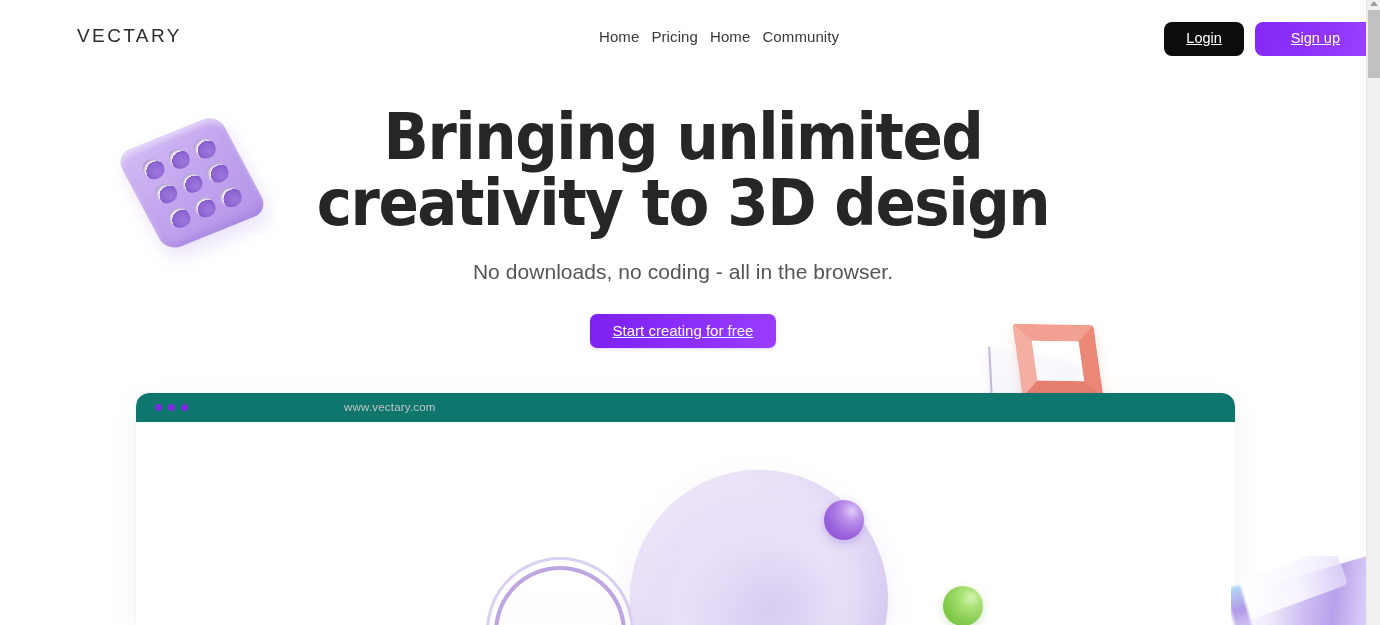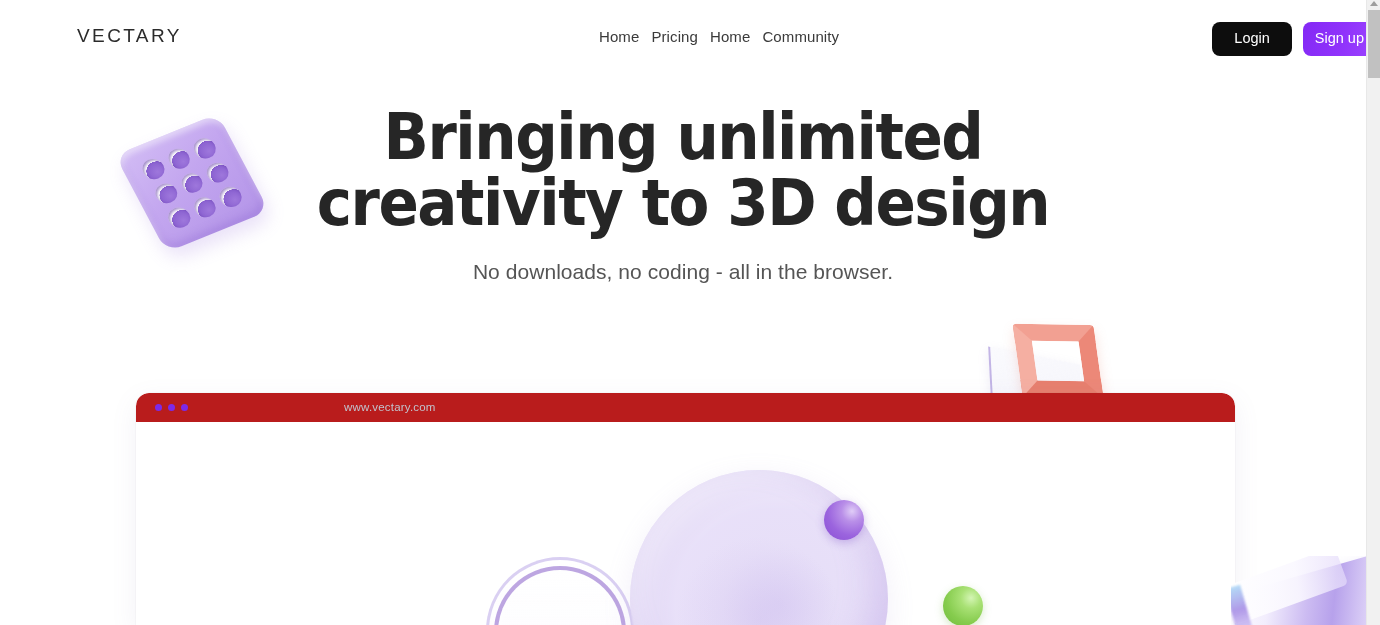--- a/index.html
+++ b/index.html
@@ -68,32 +68,33 @@
     gap: 11px;
     align-items: center;
   }
   .btn {
     border: none;
     cursor: pointer;
     font-family: "Liberation Sans", sans-serif;
     font-size: 14.5px;
     line-height: 1;
     white-space: nowrap;
+    text-decoration: underline;
   }
   #login-btn {
     background: #0d0d0d;
     color: #ffffff;
     border-radius: 8px;
     padding: 9px 22px 10px;
   }
   #signup-btn {
     background: linear-gradient(105deg, #8429f5 0%, #9033fb 55%, #9c44ff 100%);
     color: #ffffff;
     border-radius: 8px;
-    padding: 9px 12px 10px;
+    padding: 9px 36px 10px;
   }
 
   
   #hero-title {
     position: absolute;
     top: 104px;
     left: 0;
     width: 1366px;
     text-align: center;
     font-family: "DejaVu Sans", sans-serif;
@@ -216,21 +217,21 @@
     height: 232px;
     border-radius: 13px 13px 0 0;
     background: #ffffff;
     box-shadow: 0 0 0 1px rgba(0,0,0,.02), 0 8px 26px rgba(130,120,170,.10);
     overflow: hidden;
     z-index: 15;
   }
   #browser-bar {
     position: relative;
     height: 29px;
-    background: #b91c1c;
+    background: #0f766e;
     border-radius: 13px 13px 0 0;
   }
   #browser-dots {
     position: absolute;
     left: 19px;
     top: 11px;
     display: flex;
     gap: 6px;
   }
   #browser-dots .dot {
@@ -439,20 +440,23 @@
     </div>
   </div>
 
   <h1 id="hero-title">
     <span class="line">Bringing unlimited</span>
     <span class="line">creativity to 3D design</span>
   </h1>
 
   <p id="hero-sub">No downloads, no coding - all in the browser.</p>
 
+  <div id="cta-wrap">
+    <button class="btn" id="cta-btn">Start creating for free</button>
+  </div>
 
   <div id="decor-frame">
     <div class="glass-plate"></div>
     <div class="coral-ring"></div>
   </div>
 
   <div id="browser">
 
     <div id="browser-bar">
       <div id="browser-dots">

